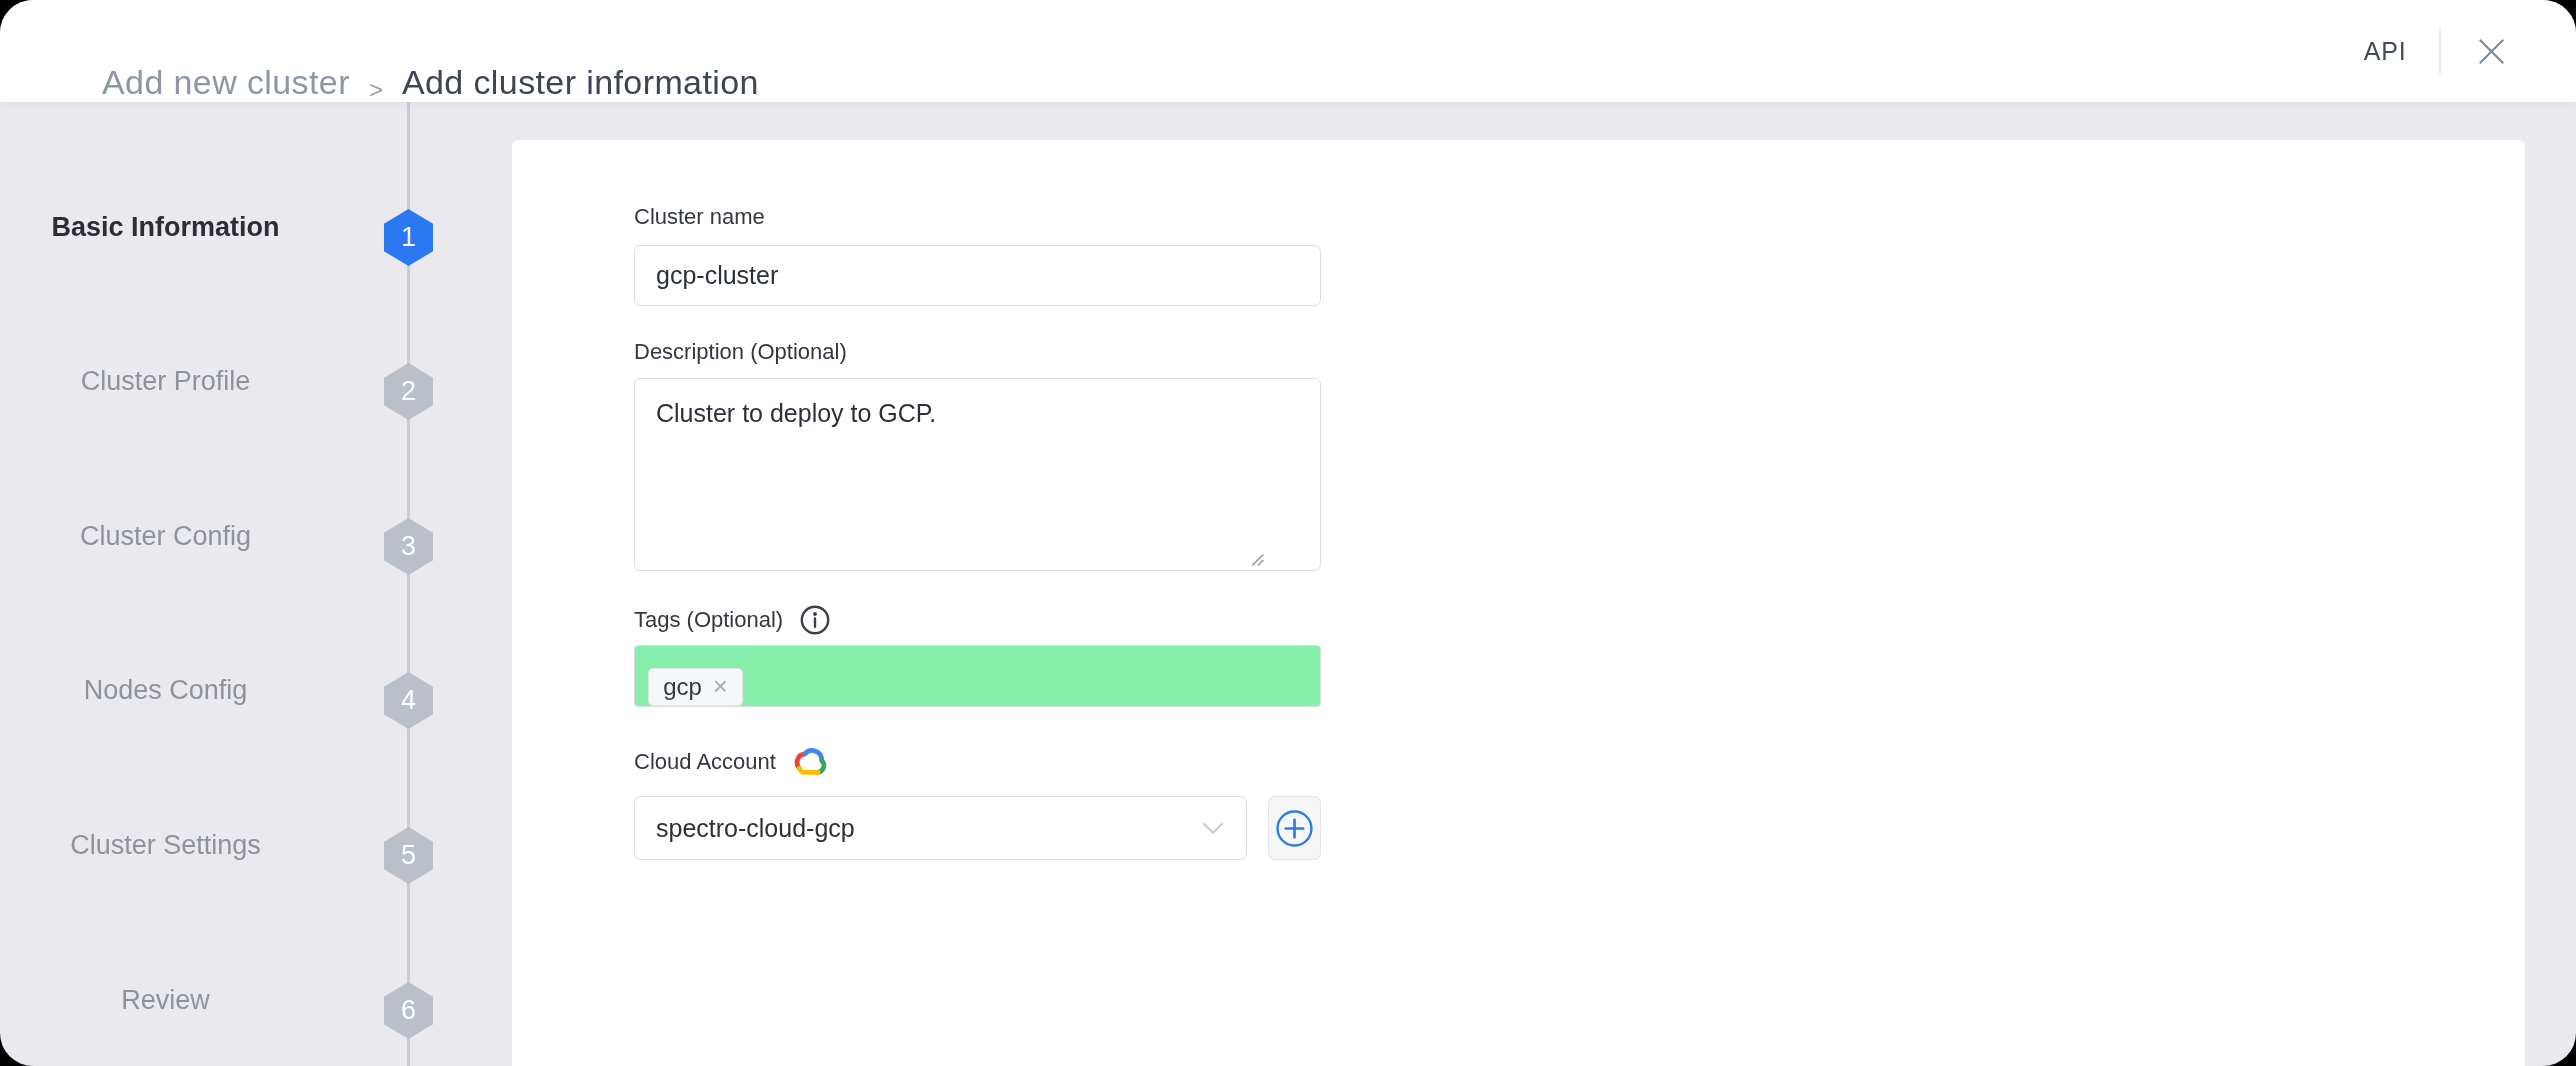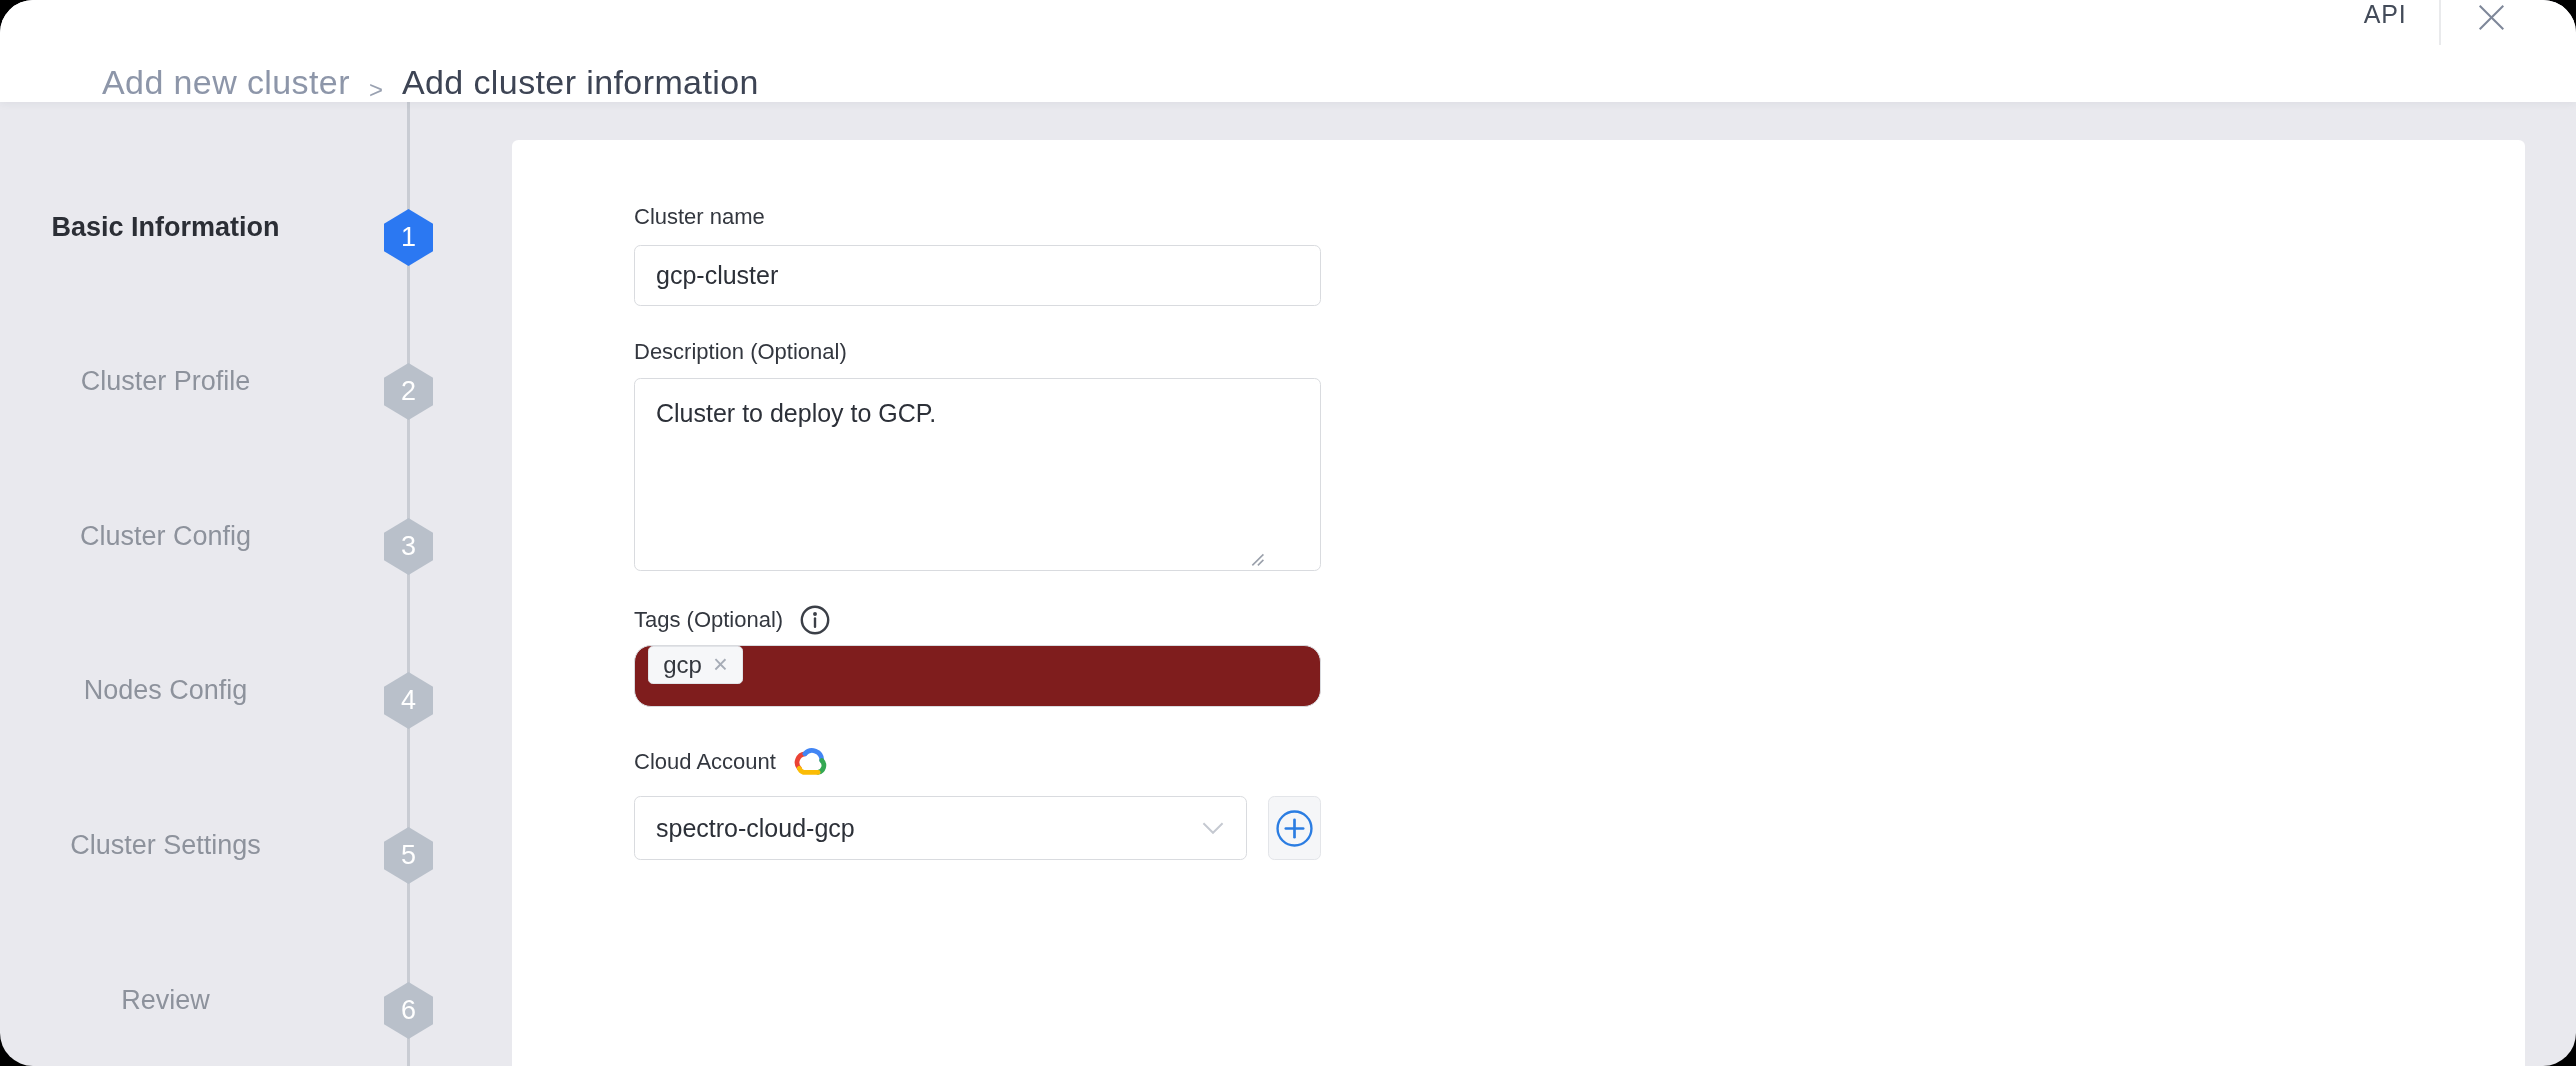--- a/index.html
+++ b/index.html
@@ -25,21 +25,21 @@
   }
   .breadcrumb {
     position: absolute; left: 102px; top: 0; height: 102px;
     display: flex; align-items: flex-end; gap: 19px;
   }
   .crumb-parent { font-size: 34px; color: #8d96a9; font-weight: 500; letter-spacing: 0.4px; cursor: pointer; }
   .crumb-sep { font-size: 24px; color: #99a1b1; font-weight: 500; transform: translateY(1.6px); }
   .crumb-current { font-size: 34px; color: #3d4454; font-weight: 500; letter-spacing: 0.4px; }
   .header-right {
     position: absolute; right: 67px; top: 0; height: 102px;
-    display: flex; align-items: flex-start; gap: 33px;
+    display: flex; align-items: center; gap: 33px;
   }
   .api-btn { font-size: 25px; color: #434b59; letter-spacing: 0.8px; font-weight: 400; cursor: pointer; }
   .header-divider { width: 1.6px; height: 45px; background: #e9eaec; }
   .close-btn { width: 35px; height: 35px; display: flex; align-items: center; justify-content: center; cursor: pointer; }
 
   
   .stepper-line {
     position: absolute; left: 407px; top: 102px; bottom: 0;
     width: 3.2px; background: #c9ccd3; z-index: 1;
   }
@@ -81,22 +81,22 @@
   .textarea {
     width: 687px; height: 193px;
     border: 1.6px solid #d9dbdf; border-radius: 6.4px; background: #fff;
     font-family: "Liberation Sans", sans-serif;
     font-size: 25px; color: #2c3038; padding: 17.5px 21px;
     outline: none; resize: none; line-height: 1.35;
   }
   .resize-handle { position: absolute; right: 6.4px; bottom: 8px; pointer-events: none; }
   .tags-box {
     width: 687px; height: 62px;
-    border: 1.6px solid #d9dbdf; border-radius: 17px; background: #7f1d1d;
-    display: flex; align-items: flex-start; padding: 0 12.8px; cursor: text;
+    border: 1.6px solid #d9dbdf; border-radius: 4px; background: #86efac;
+    display: flex; align-items: flex-end; padding: 0 12.8px; cursor: text;
   }
   .chip {
     display: inline-flex; align-items: center; gap: 11px;
     height: 38px; padding: 0 14.4px;
     background: #f6f7f9; border: 1.6px solid #e2e4e8; border-radius: 4.8px;
   }
   .chip-text { font-size: 24px; color: #34383f; }
   .chip-x { font-size: 25.5px; color: #a6acb6; line-height: 1; cursor: pointer; }
   .select-row { display: flex; align-items: stretch; gap: 21px; }
   .select {

